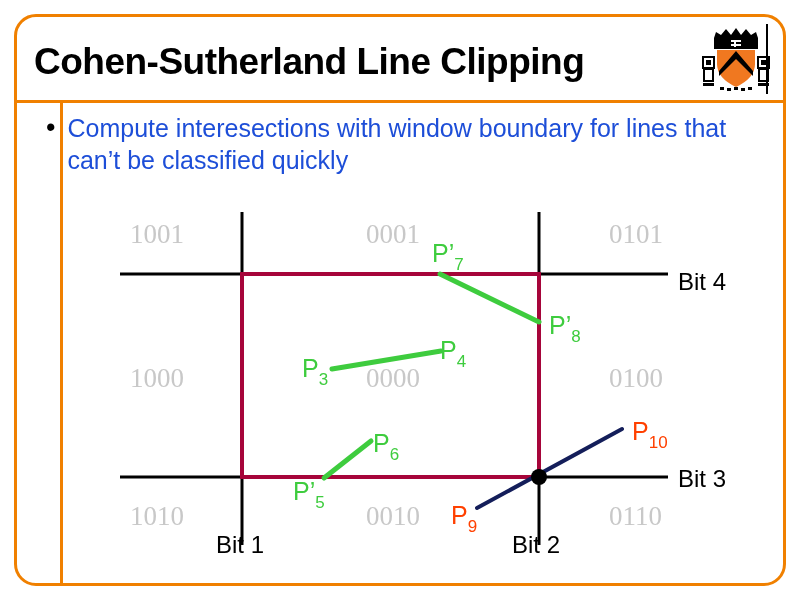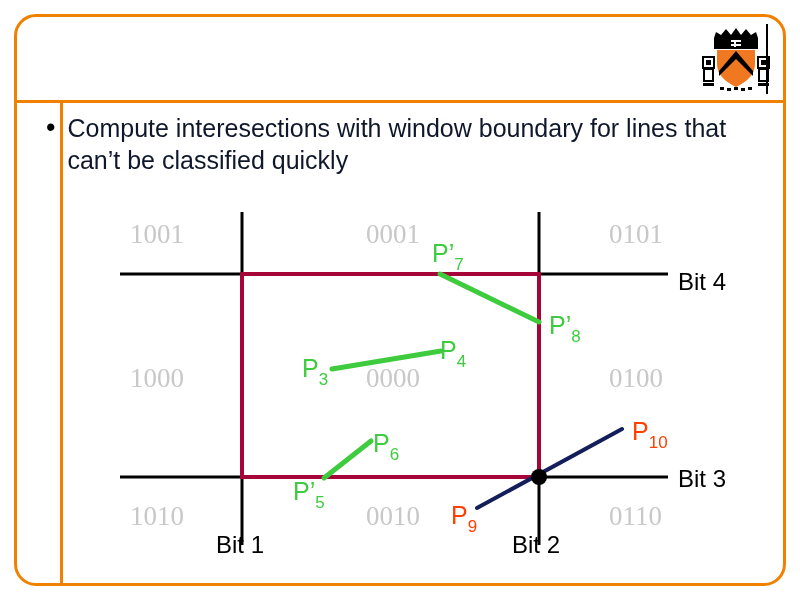--- a/index.html
+++ b/index.html
@@ -93,21 +93,21 @@
     font-size: 27px;
     line-height: 30px;
     color: #000000;
     margin-right: 12px;
     margin-left: 6px;
   }
   .bullet-text {
     font-family: "Liberation Sans", sans-serif;
     font-size: 25px;
     line-height: 32px;
-    color: #0f172a;
+    color: #1d4ed8;
     max-width: 690px;
   }
 
   
   .diagram {
     position: absolute;
     left: 0;
     top: 0;
     width: 800px;
     height: 472px;
@@ -140,20 +140,21 @@
 </style>
 </head>
 <body>
 
 <div id="slide">
 
   <div class="frame-outer"></div>
   <div class="frame-divider"></div>
   <div class="frame-stub"></div>
 
+  <div class="title">Cohen-Sutherland Line Clipping</div>
 
   <div class="logo">
     <svg width="72" height="70" viewBox="0 0 72 70" xmlns="http://www.w3.org/2000/svg">
 
       <rect x="66" y="0" width="2" height="70" fill="#000000"></rect>
 
       <path d="M14 14 L16 8 L21 11 L26 5 L31 11 L36 4 L41 11 L46 5 L51 11 L56 8 L58 14 Z" fill="#000000"></path>
       <rect x="14" y="14" width="44" height="11" fill="#000000"></rect>
 
       <rect x="31" y="16" width="10" height="2" fill="#ffffff"></rect>

